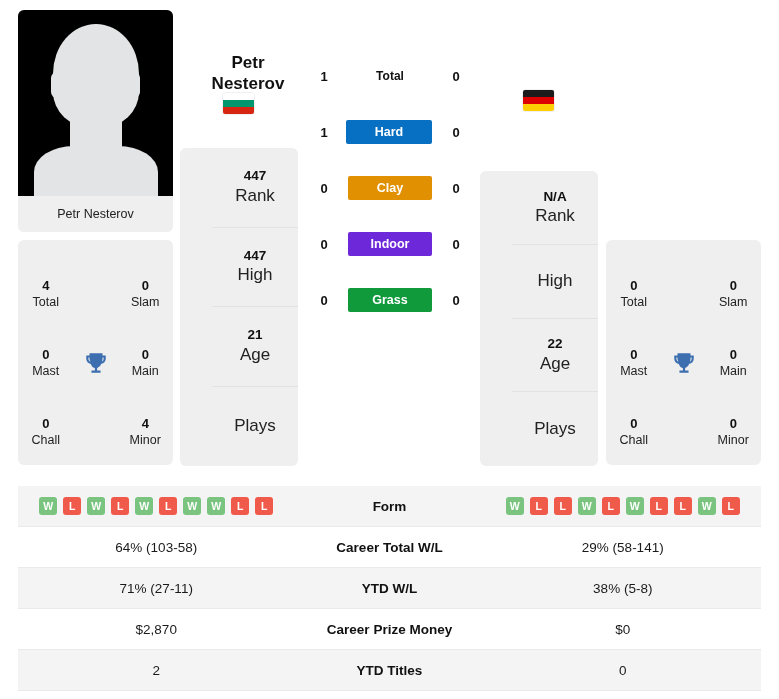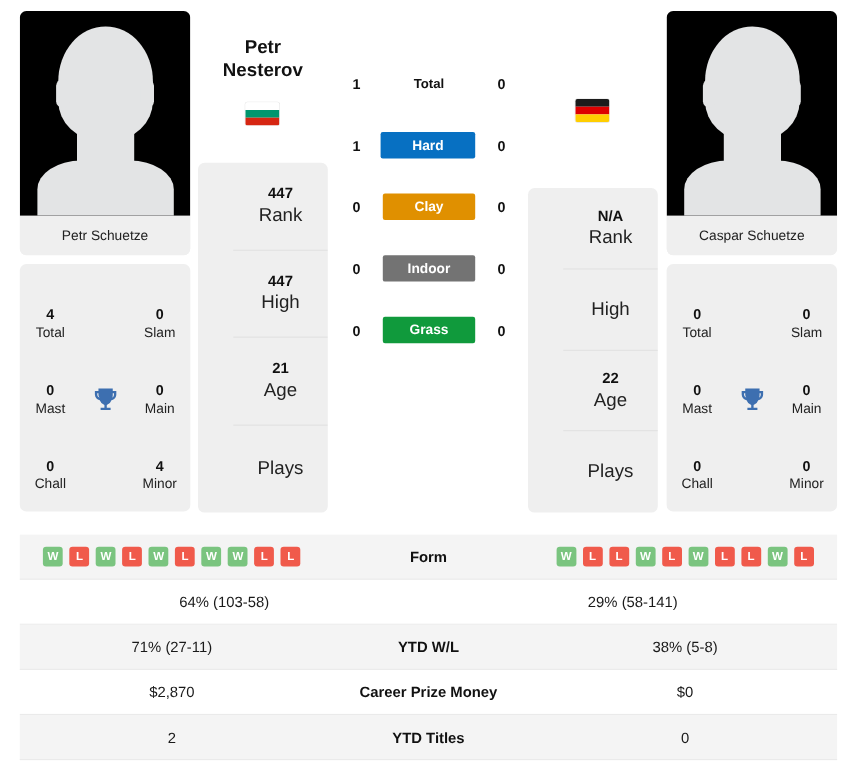--- a/index.html
+++ b/index.html
@@ -141,21 +141,21 @@
   .pname {
     position: absolute;
     top: 32px;
     width: 150px;
     text-align: center;
     font-size: 17px;
     font-weight: bold;
     color: #111111;
     line-height: 1.25;
   }
-  .pname.left  { left: 164px; }
+  .pname.left  { left: 173px; margin-top: 20px; }
   .pname.right { left: 464px; }
 
   .flag {
     position: absolute;
     width: 31px;
     height: 21px;
     border-radius: 2px;
     overflow: hidden;
     box-shadow: 0 0 0 0.5px rgba(0,0,0,0.12);
   }
@@ -280,33 +280,23 @@
   <div class="top-area">
 
     <div class="photo-card left">
       <div class="photo-frame">
         <div class="silhouette-head"></div>
         <div class="silhouette-ear-l"></div>
         <div class="silhouette-ear-r"></div>
         <div class="silhouette-neck"></div>
         <div class="silhouette-body"></div>
       </div>
-      <div class="photo-name">Petr Schuetze</div>
-    </div>
-
-    <div class="photo-card right">
-      <div class="photo-frame">
-        <div class="silhouette-head"></div>
-        <div class="silhouette-ear-l"></div>
-        <div class="silhouette-ear-r"></div>
-        <div class="silhouette-neck"></div>
-        <div class="silhouette-body"></div>
-      </div>
-      <div class="photo-name">Caspar Schuetze</div>
-    </div>
+      <div class="photo-name">Petr Nesterov</div>
+    </div>
+
 
     <div class="titles-card left">
       <div class="titles-row r1">
         <div class="t-cell">
           <span class="t-val">4</span>
           <span class="t-lab">Total</span>
         </div>
         <div class="spacer-slot"></div>
         <div class="t-cell">
           <span class="t-val">0</span>
@@ -448,21 +438,21 @@
           <div class="badge" style="background: rgb(7, 112, 194); color: rgb(255, 255, 255); margin-left: 8px;">Hard</div>
           <div class="sc">0</div>
         </div>
         <div class="surface-row" style="top: 176px;">
           <div class="sc">0</div>
           <div class="badge" style="background: rgb(224, 144, 0); color: rgb(255, 255, 255);">Clay</div>
           <div class="sc">0</div>
         </div>
         <div class="surface-row" style="top: 232px;">
           <div class="sc">0</div>
-          <div class="badge" style="background: #737373; color: rgb(255, 255, 255);">Indoor</div>
+          <div class="badge" style="background: #6d28d9; color: rgb(255, 255, 255);">Indoor</div>
           <div class="sc">0</div>
         </div>
         <div class="surface-row" style="top: 288px;">
           <div class="sc">0</div>
           <div class="badge" style="background: rgb(16, 154, 60); color: rgb(255, 255, 255);">Grass</div>
           <div class="sc">0</div>
         </div>
       </div>
 
   </div>
@@ -494,20 +484,21 @@
             <div class="fbadge" style="background: rgb(122, 196, 127);">W</div>
             <div class="fbadge" style="background: rgb(240, 90, 75);">L</div>
             <div class="fbadge" style="background: rgb(240, 90, 75);">L</div>
             <div class="fbadge" style="background: rgb(122, 196, 127);">W</div>
             <div class="fbadge" style="background: rgb(240, 90, 75);">L</div>
           </div>
         </div>
       </div>
       <div class="strow">
         <div class="side">64% (103-58)</div>
+        <div class="mid">Career Total W/L</div>
         <div class="side">29% (58-141)</div>
       </div>
       <div class="strow shaded">
         <div class="side">71% (27-11)</div>
         <div class="mid">YTD W/L</div>
         <div class="side">38% (5-8)</div>
       </div>
       <div class="strow">
         <div class="side">$2,870</div>
         <div class="mid">Career Prize Money</div>

